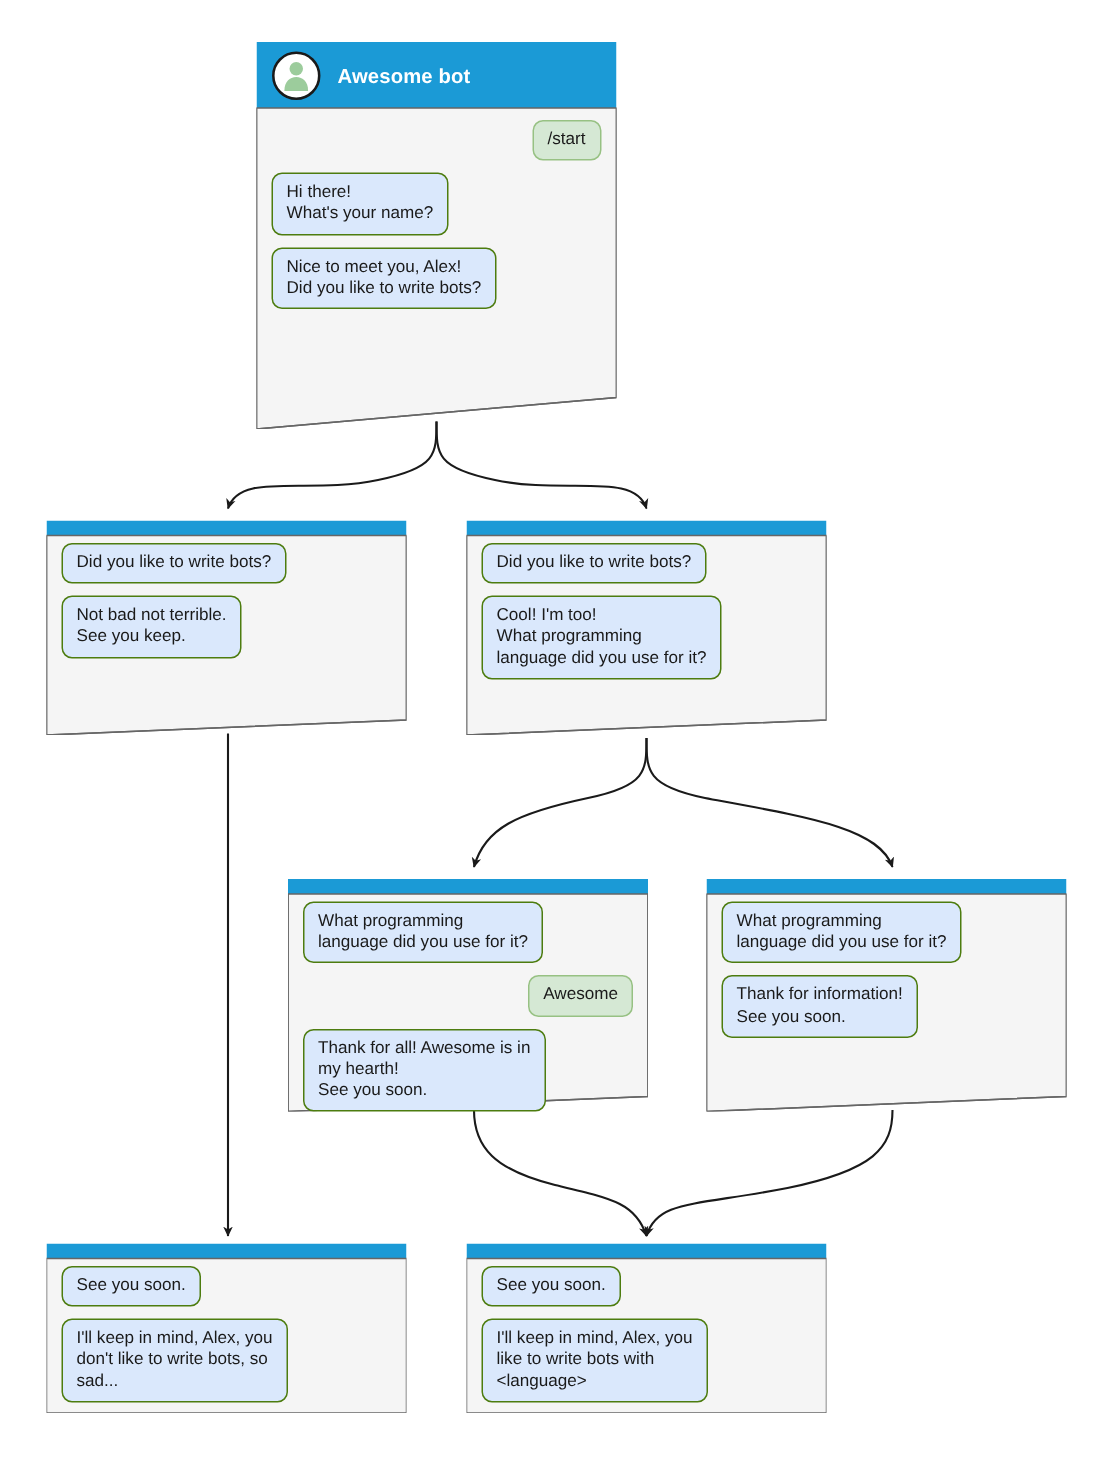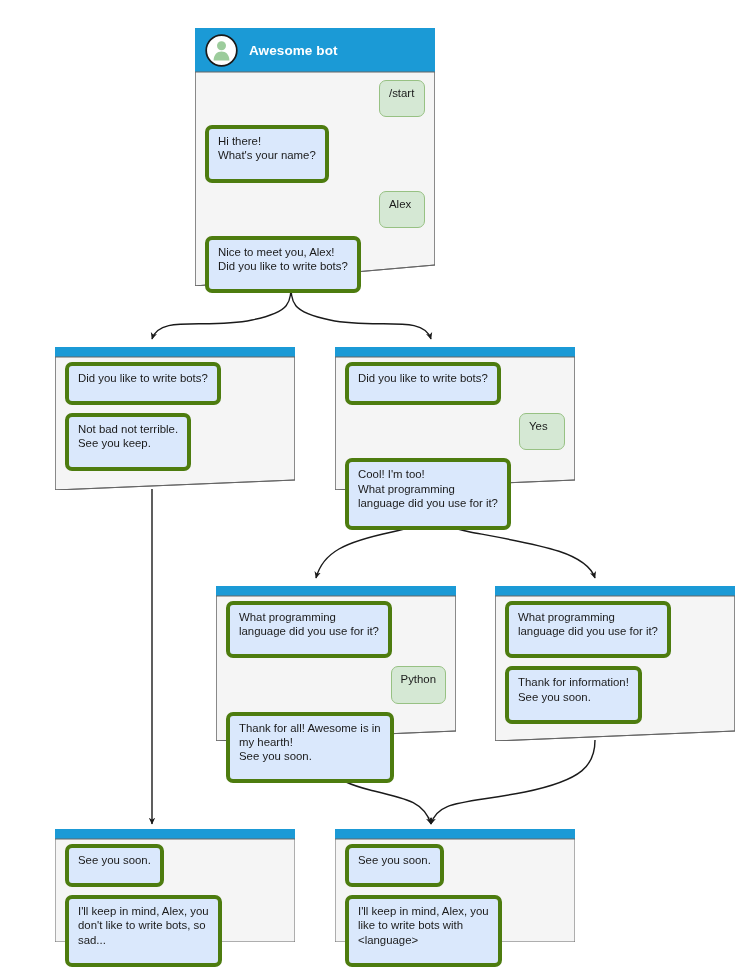--- a/index.html
+++ b/index.html
@@ -28,21 +28,20 @@
     left: 0; top: 0;
     width: 743px;
     height: 971px;
     pointer-events: none;
   }
 
   
   .card {
     position: absolute;
     box-sizing: border-box;
-    margin-left: 24px;
   }
   .card-shape {
     position: absolute;
     left: 0; top: 0;
     width: 100%;
     height: 100%;
   }
   .card-inner {
     position: absolute;
     left: 0; top: 0;
@@ -85,30 +84,30 @@
   .msg-row {
     display: flex;
     margin-bottom: 8px;
   }
   .msg-row.bot  { justify-content: flex-start; }
   .msg-row.user { justify-content: flex-end; }
 
   .bubble {
     box-sizing: border-box;
     border-radius: 7px;
-    padding: 5px 9px 16px 9px;
+    padding: 5px 9px 6px 9px;
     font-size: 11.4px;
     line-height: 14.2px;
     color: #1a1a1a;
     white-space: pre-line;
     max-width: 86%;
   }
   .bubble.bot {
     background: #dae8fc;
-    border: 4px solid #4d7c0f;
+    border: 1px solid #4d7c0f;
   }
   .bubble.user {
     background: #d5e8d4;
     border: 1px solid #97c183;
     min-width: 46px;
     text-align: left;
   }
 </style>
 </head>
 <body>
@@ -155,23 +154,20 @@
         <span>Awesome bot</span>
       </div>
       <div class="stream" style="top:52px;">
         <div class="msg-row user">
           <div class="bubble user">/start</div>
         </div>
         <div class="msg-row bot">
           <div class="bubble bot">Hi there!
 What's your name?</div>
         </div>
-        <div class="msg-row user">
-          <div class="bubble user">Alex</div>
-        </div>
         <div class="msg-row bot">
           <div class="bubble bot">Nice to meet you, Alex!
 Did you like to write bots?</div>
         </div>
       </div>
     </div>
   </div>
 
   <div class="card" style="left:31px; top:347px; width:240px; height:143px;">
     <svg class="card-shape" viewBox="0 0 240 143" preserveAspectRatio="none" xmlns="http://www.w3.org/2000/svg">
@@ -195,23 +191,20 @@
   <div class="card" style="left:311px; top:347px; width:240px; height:143px;">
     <svg class="card-shape" viewBox="0 0 240 143" preserveAspectRatio="none" xmlns="http://www.w3.org/2000/svg">
       <polygon points="0,0 240,0 240,10 0,10" fill="#1b9ad6"></polygon>
       <polygon points="0,10 240,10 240,133 0,143" fill="#f5f5f5" stroke="#666666" stroke-width="1"></polygon>
       <polyline points="240,10 240,133 0,143 0,10" fill="none" stroke="#666666" stroke-width="1"></polyline>
     </svg>
     <div class="card-inner">
       <div class="stream" style="top:15px;">
         <div class="msg-row bot">
           <div class="bubble bot">Did you like to write bots?</div>
-        </div>
-        <div class="msg-row user">
-          <div class="bubble user">Yes</div>
         </div>
         <div class="msg-row bot">
           <div class="bubble bot">Cool! I'm too!
 What programming
 language did you use for it?</div>
         </div>
       </div>
     </div>
   </div>
 
@@ -221,21 +214,21 @@
       <polygon points="0,10 240,10 240,145 0,155" fill="#f5f5f5" stroke="#666666" stroke-width="1"></polygon>
       <polyline points="240,10 240,145 0,155 0,10" fill="none" stroke="#666666" stroke-width="1"></polyline>
     </svg>
     <div class="card-inner">
       <div class="stream" style="top:15px;">
         <div class="msg-row bot">
           <div class="bubble bot">What programming
 language did you use for it?</div>
         </div>
         <div class="msg-row user">
-          <div class="bubble user">Python</div>
+          <div class="bubble user">Awesome</div>
         </div>
         <div class="msg-row bot">
           <div class="bubble bot">Thank for all! Awesome is in
 my hearth!
 See you soon.</div>
         </div>
       </div>
     </div>
   </div>
 

